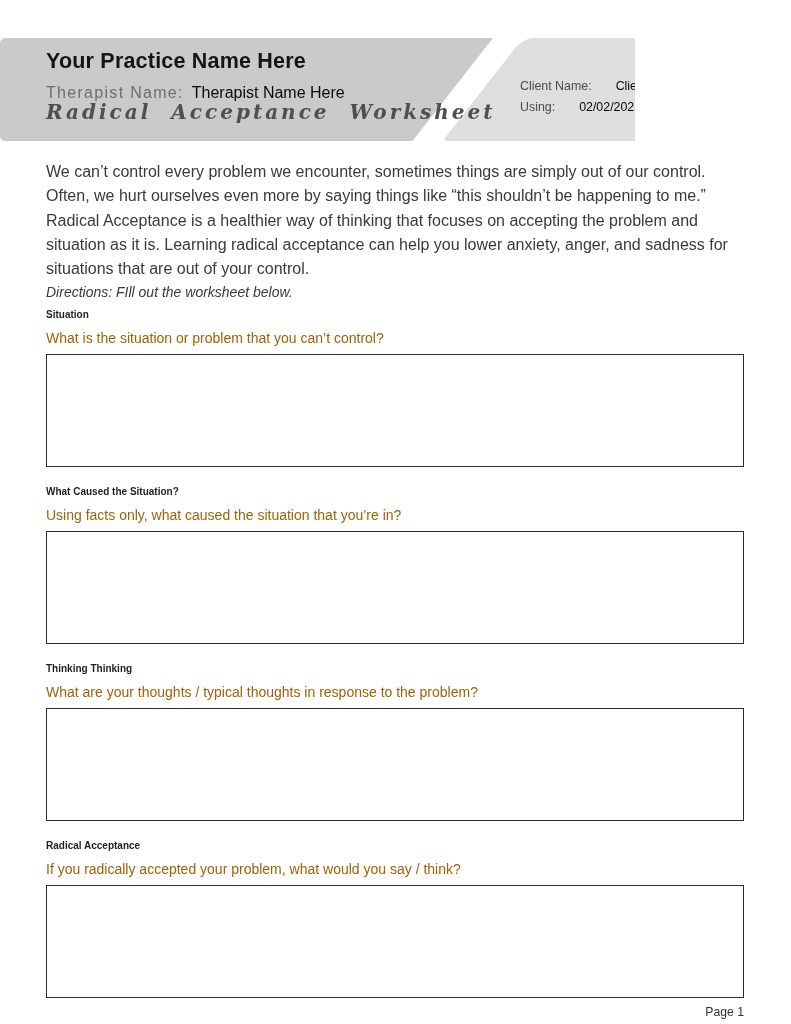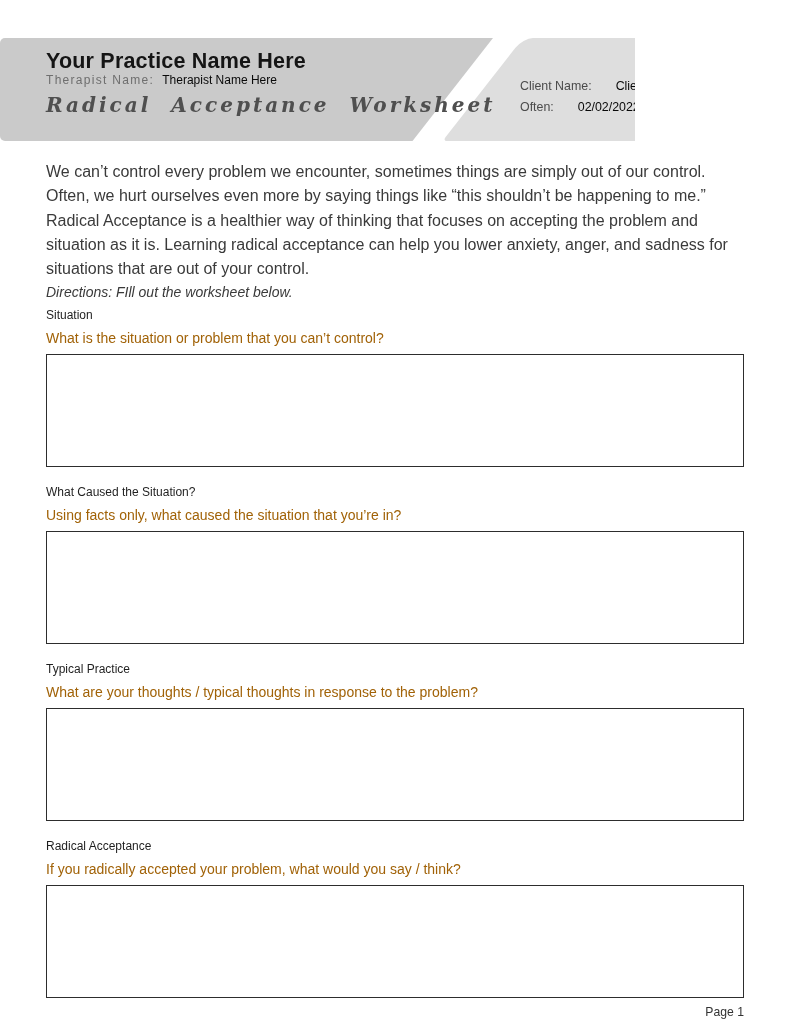--- a/index.html
+++ b/index.html
@@ -38,25 +38,24 @@
   }
   .band-left { position: absolute; left: 46px; top: 0; }
   .practice-name {
     margin: 12px 0 0;
     font-size: 21.5px;
     font-weight: bold;
     line-height: 22px;
     color: #151515;
     letter-spacing: 0.2px;
   }
-  .therapist-line { margin-top: 1px; font-size: 12px; line-height: 14px; white-space: nowrap; }
+  .therapist-line { margin-top: 14px; font-size: 16px; line-height: 14px; white-space: nowrap; }
   .t-label { color: #6e6e6e; letter-spacing: 1.3px; margin-right: 8px; }
   .t-value { color: #090909; }
   .script-title {
-    margin-top: 6px;
     font-family: "DejaVu Serif", serif;
     font-style: italic;
     font-weight: 600;
     font-size: 20px;
     line-height: 24px;
     letter-spacing: 3px;
     word-spacing: 10px;
     color: #4f4f4f;
   }
   .band-right { position: absolute; left: 520px; top: 38px; }
@@ -75,22 +74,22 @@
   }
   .directions {
     margin: 2px 0 0;
     font-size: 14px;
     line-height: 19px;
     font-style: italic;
     color: #3a3a3a;
   }
   .section h2 {
     margin: 17px 0 0;
-    font-size: 12px;
-    font-weight: normal;
+    font-size: 10px;
+    font-weight: bold;
     line-height: 16px;
     color: #1f1f1f;
   }
   .section.first h2 { margin-top: 5px; }
   .question {
     margin: 7px 0 0;
     font-size: 14px;
     line-height: 16px;
     color: #a16207;
   }
@@ -132,21 +131,21 @@
         <span class="t-label">Therapist Name:</span><span class="t-value">Therapist Name Here</span>
       </div>
       <div class="script-title">Radical Acceptance Worksheet</div>
     </div>
 
     <div class="band-right">
       <div class="client-line">
         <span class="c-label">Client Name:</span><span class="c-value">Client Name Here</span>
       </div>
       <div class="client-line">
-        <span class="c-label">Often:</span><span class="c-value">02/02/2022</span>
+        <span class="c-label">Using:</span><span class="c-value">02/02/2022</span>
       </div>
     </div>
   </header>
 
   <main class="content">
     <p class="intro">We can’t control every problem we encounter, sometimes things are simply out of our control. Often, we hurt ourselves even more by saying things like “this shouldn’t be happening to me.” Radical Acceptance is a healthier way of thinking that focuses on accepting the problem and situation as it is. Learning radical acceptance can help you lower anxiety, anger, and sadness for situations that are out of your control.</p>
     <p class="directions">Directions: FIll out the worksheet below.</p>
 
     <section class="section first">
       <h2>Situation</h2>
@@ -154,21 +153,21 @@
       <textarea class="answer-box" aria-label="Situation" style=""></textarea>
     </section>
 
     <section class="section">
       <h2>What Caused the Situation?</h2>
       <p class="question">Using facts only, what caused the situation that you’re in?</p>
       <textarea class="answer-box" aria-label="What Caused the Situation?" style=""></textarea>
     </section>
 
     <section class="section">
-      <h2>Typical Practice</h2>
+      <h2>Thinking Thinking</h2>
       <p class="question">What are your thoughts / typical thoughts in response to the problem?</p>
       <textarea class="answer-box" aria-label="Typical Thinking" style=""></textarea>
     </section>
 
     <section class="section">
       <h2>Radical Acceptance</h2>
       <p class="question">If you radically accepted your problem, what would you say / think?</p>
       <textarea class="answer-box" aria-label="Radical Acceptance" style=""></textarea>
     </section>
 

